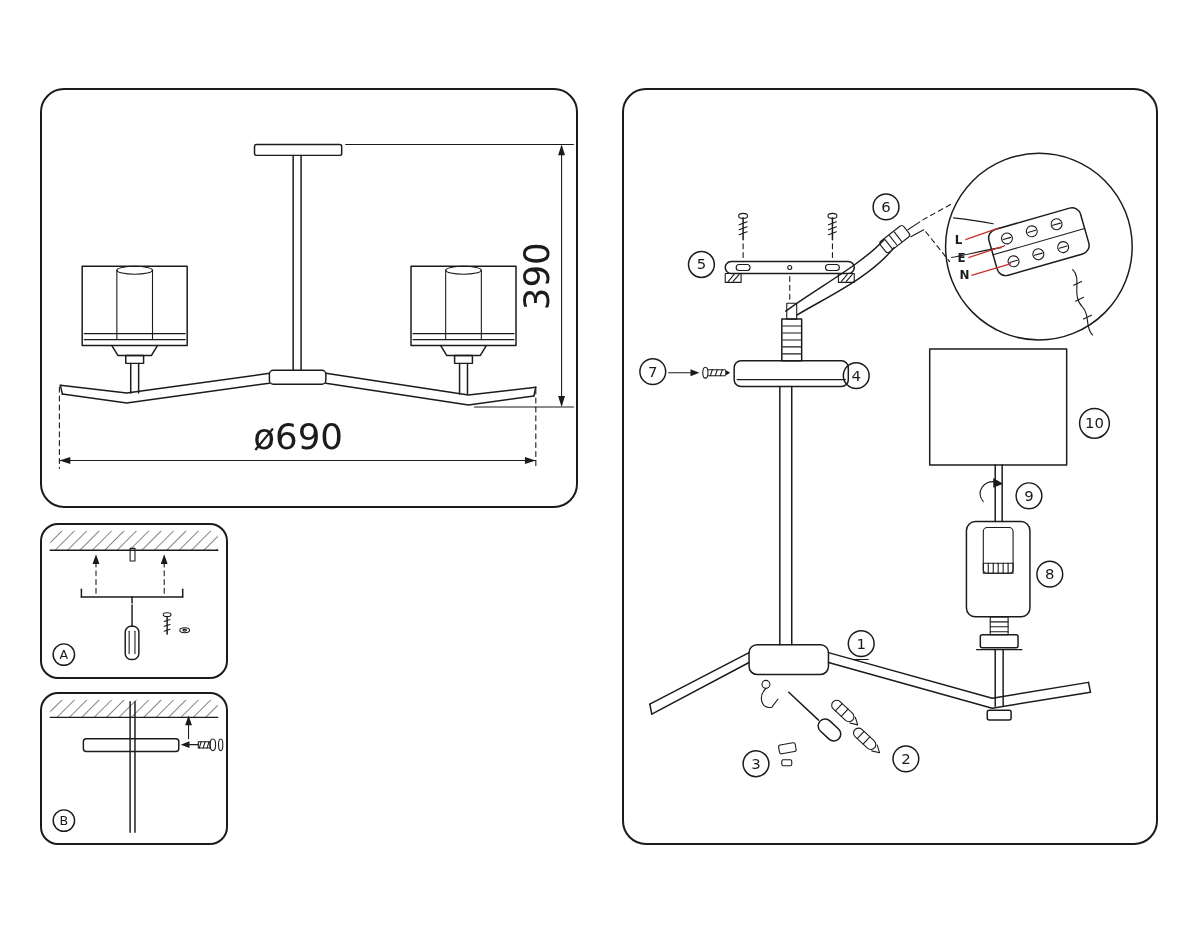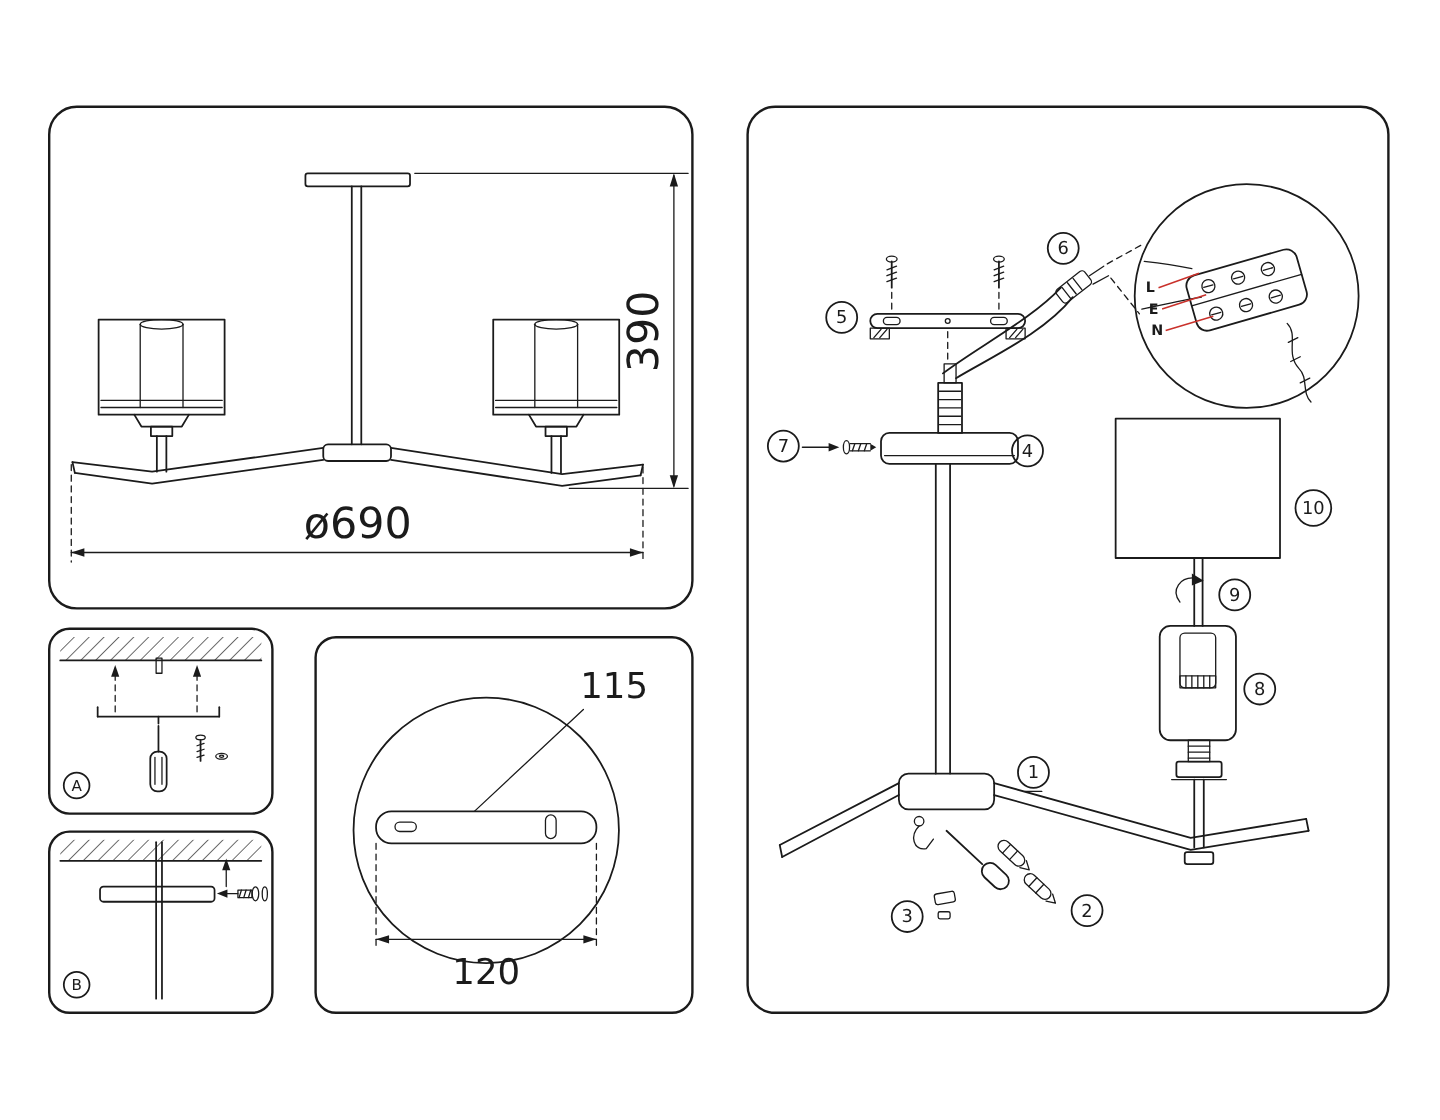--- a/index.html
+++ b/index.html
@@ -166,42 +166,20 @@
         <ellipse class="ln thin" cx="175" cy="52.2" rx="2.8" ry="6"></ellipse>
         <ellipse class="ln thin" cx="183" cy="52.2" rx="2.2" ry="6"></ellipse>
       </g>
       <g>
         <circle class="ln" cx="22" cy="130" r="11"></circle>
         <text class="badge" x="22" y="134.5" text-anchor="middle">B</text>
       </g>
     </svg>
   </div>
 
-  <div class="panel small" style="left:262px;top:530px;width:316px;height:315px;">
-    <svg viewBox="0 0 316 315">
-      <circle class="ln" cx="143" cy="162" r="112"></circle>
-      <g>
-        <rect class="ln" x="50" y="146" width="186" height="27" rx="13"></rect>
-        <rect class="ln thin" x="66" y="155" width="18" height="8" rx="4"></rect>
-        <rect class="ln thin" x="193" y="149" width="9" height="20" rx="4.5"></rect>
-      </g>
-      <g>
-        <line class="ln thin" x1="133" y1="146" x2="225" y2="60"></line>
-        <text class="dim2" x="251" y="50" text-anchor="middle">115</text>
-      </g>
-      <g>
-        <line class="ln thin dash" x1="50" y1="173" x2="50" y2="262"></line>
-        <line class="ln thin dash" x1="236" y1="173" x2="236" y2="262"></line>
-        <line class="ln thin" x1="50" y1="254" x2="236" y2="254"></line>
-        <polygon class="fl" points="50,254 61,250.5 61,257.5"></polygon>
-        <polygon class="fl" points="236,254 225,250.5 225,257.5"></polygon>
-        <text class="dim2" x="143" y="292" text-anchor="middle">120</text>
-      </g>
-    </svg>
-  </div>
 
   <div class="panel" style="left:622px;top:88px;width:536px;height:757px;">
     <svg viewBox="0 0 536 757">
 
       <g>
         <ellipse class="ln thin" cx="120" cy="126" rx="4.5" ry="2.5"></ellipse>
         <line class="ln" x1="120" y1="128" x2="120" y2="150"></line>
         <line class="ln thin" x1="116" y1="135" x2="124" y2="132"></line>
         <line class="ln thin" x1="116" y1="140" x2="124" y2="137"></line>
         <line class="ln thin" x1="116" y1="145" x2="124" y2="142"></line>

